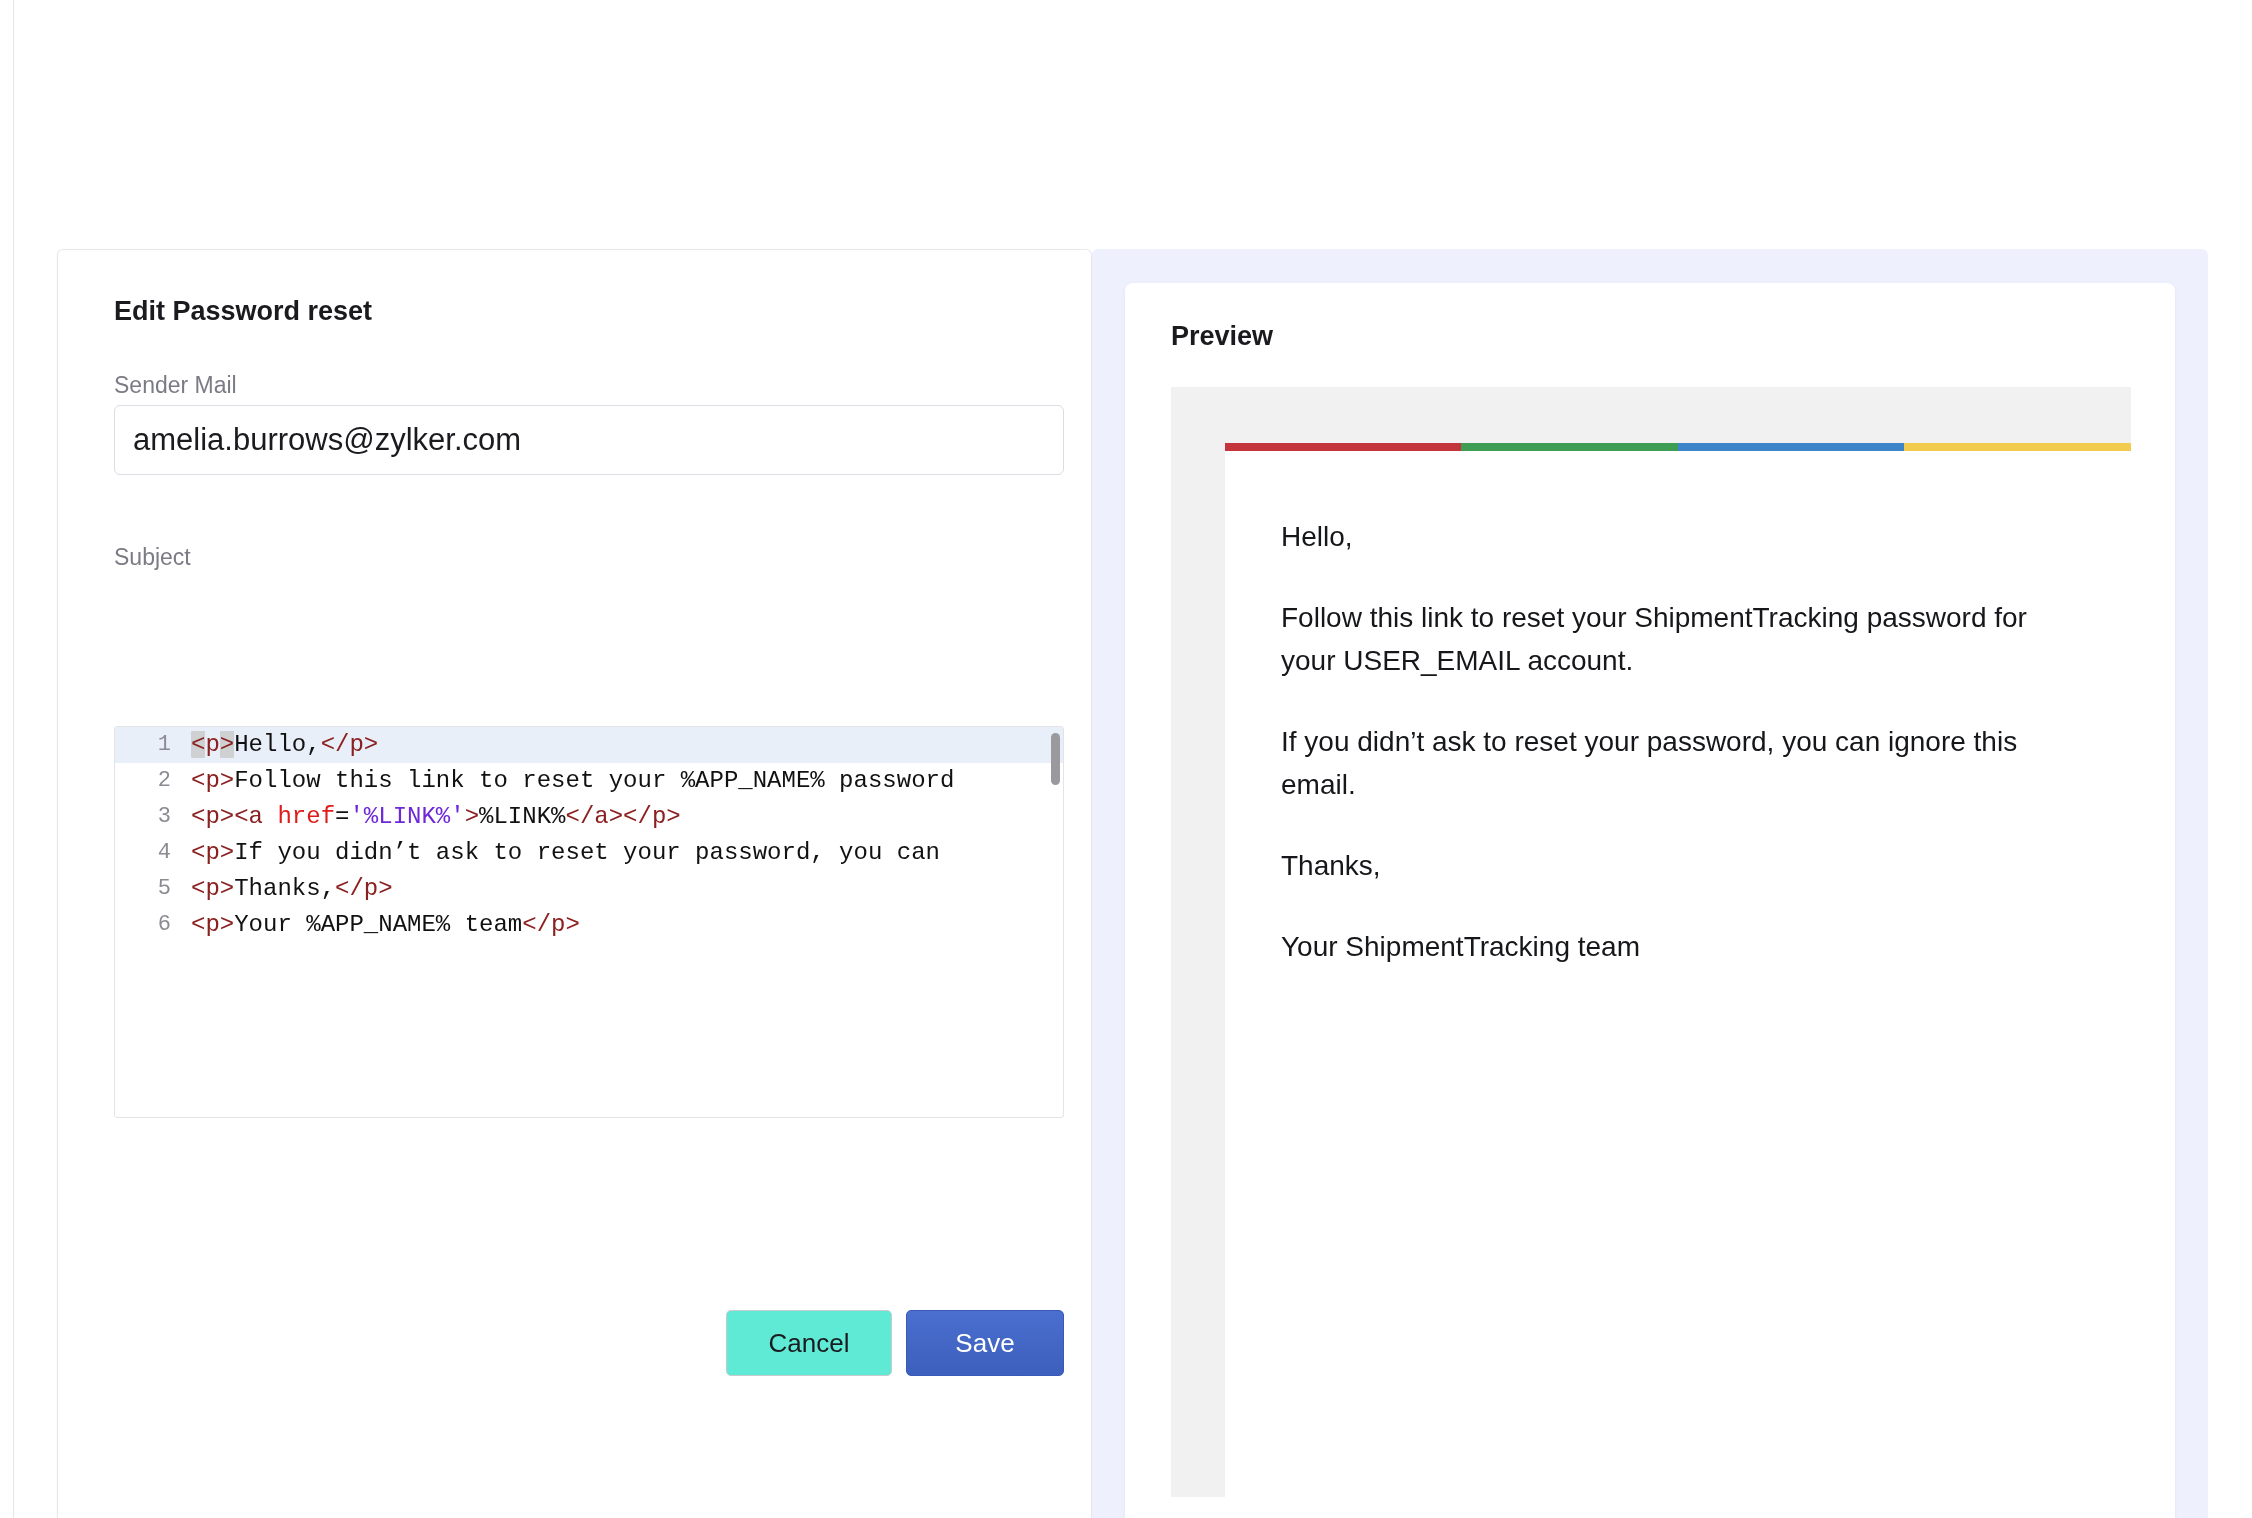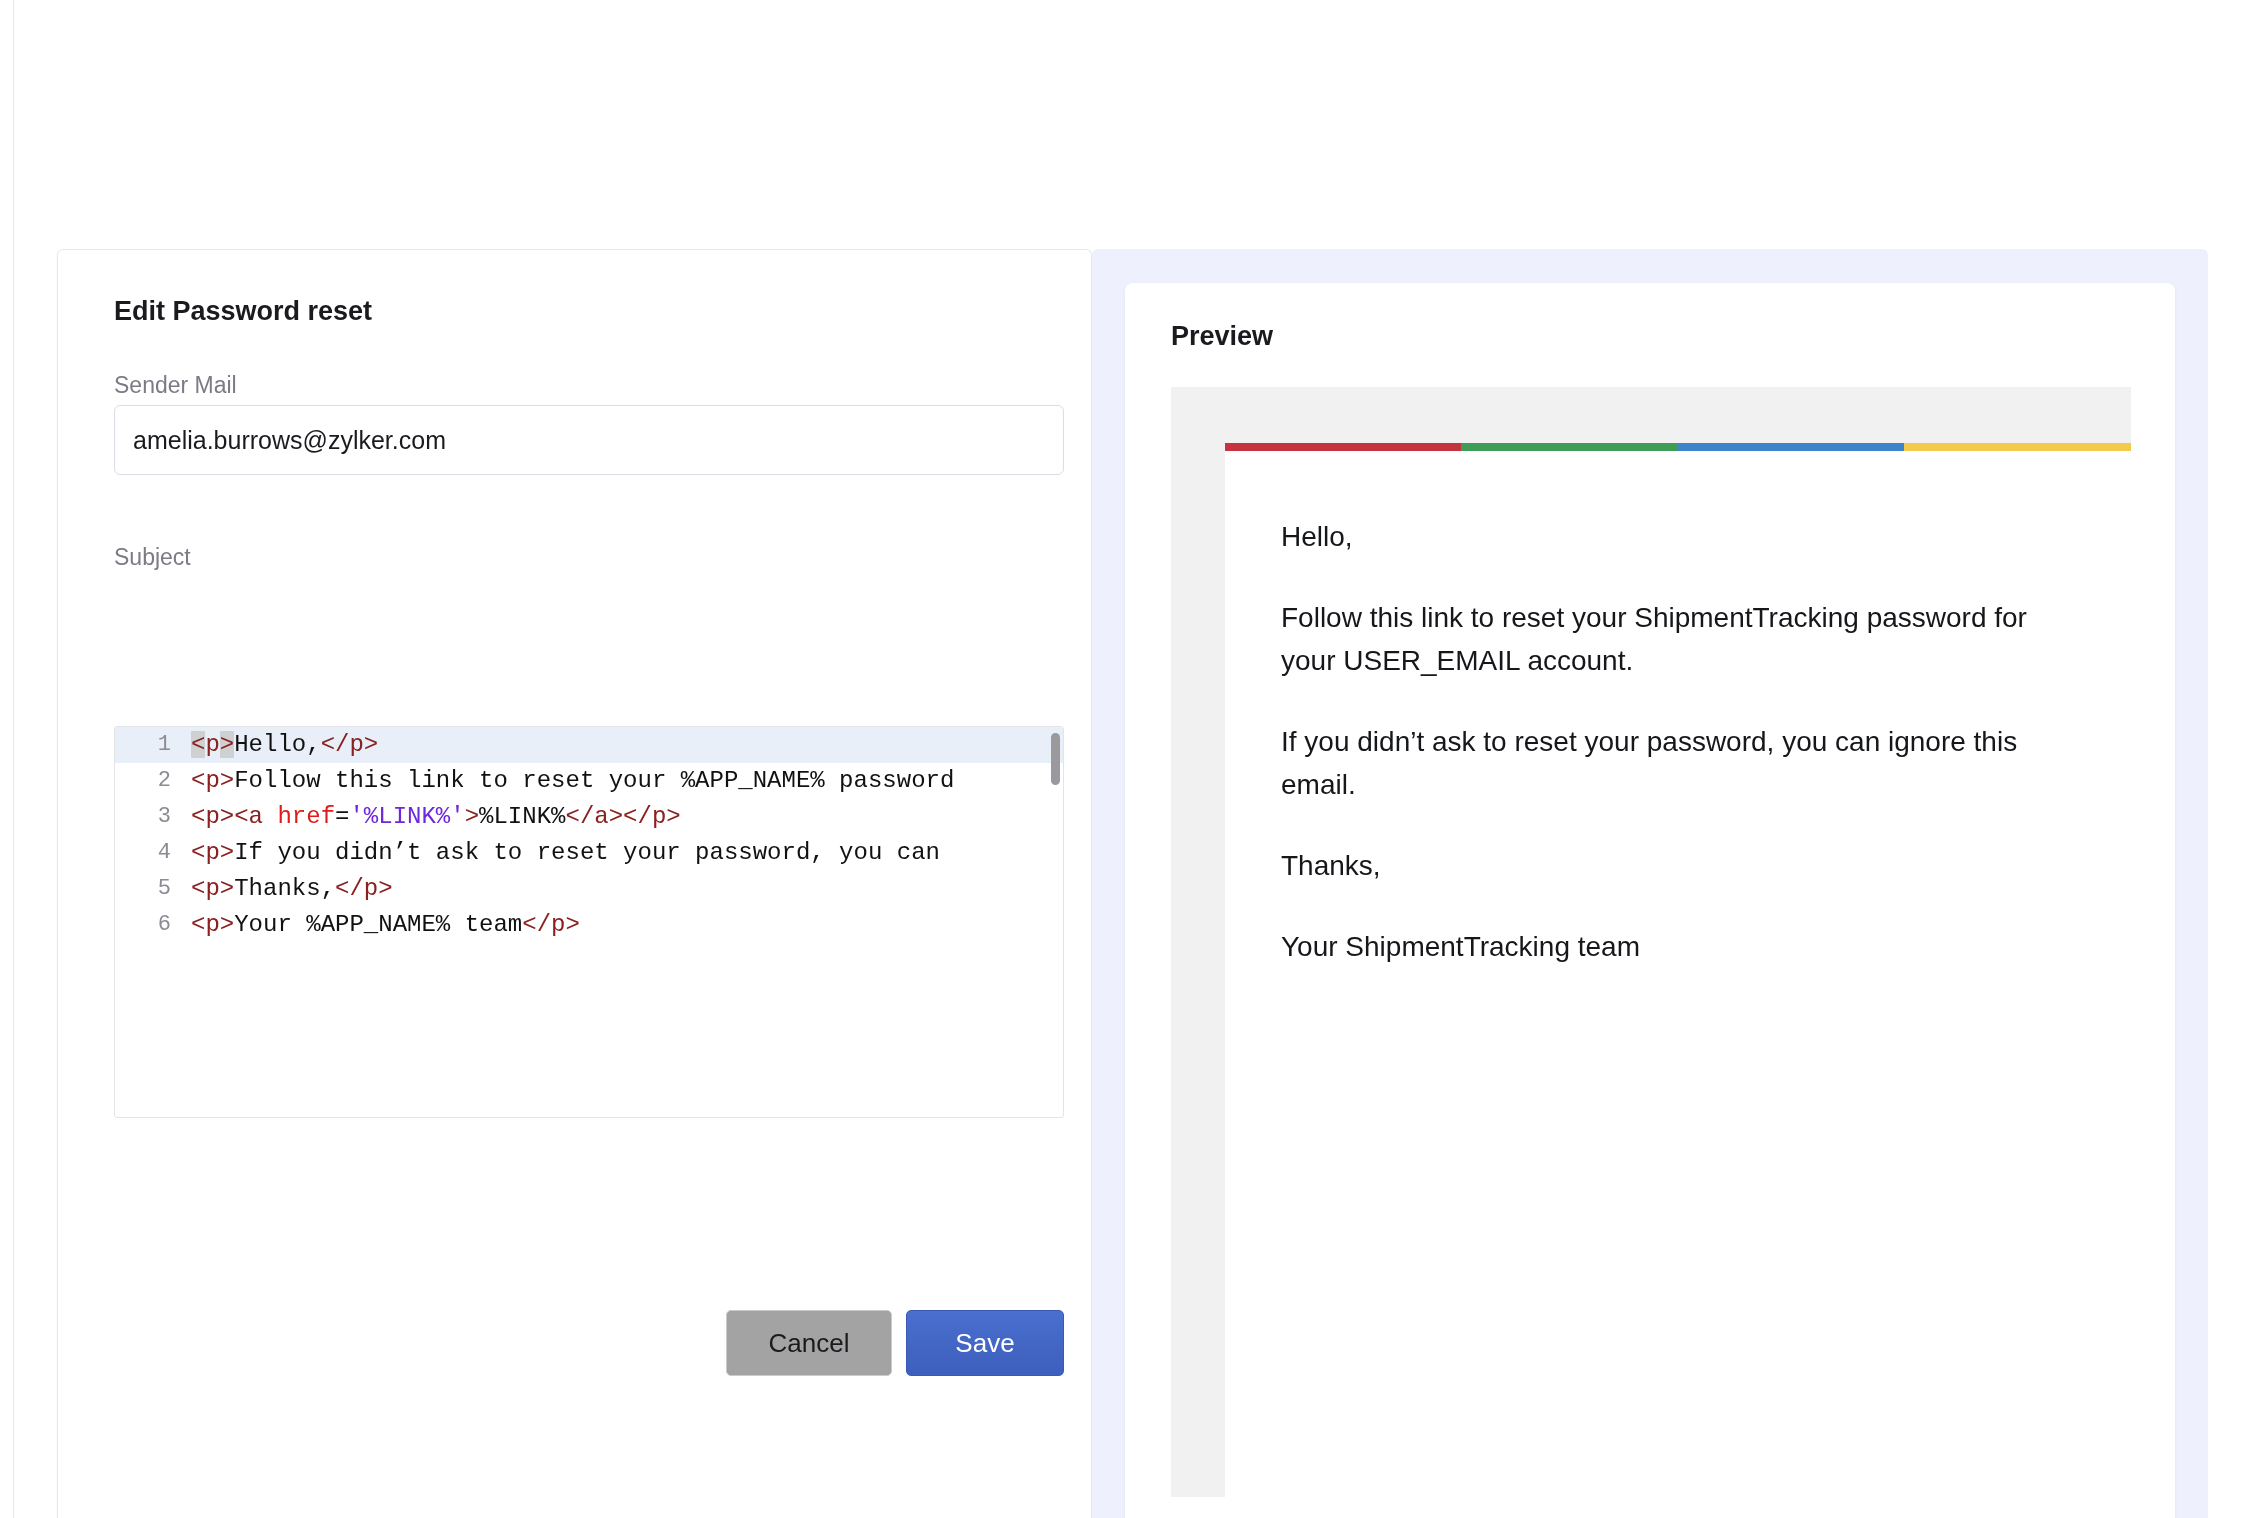--- a/index.html
+++ b/index.html
@@ -128,21 +128,21 @@
     color: #7b7b85;
   }
   .field-input {
     position: absolute;
     left: 56px;
     width: 950px; height: 70px;
     border: 1px solid #dcdde4;
     border-radius: 6px;
     background: #ffffff;
     font-family: "Liberation Sans", sans-serif;
-    font-size: 25px;
+    font-size: 31px;
     color: #1b1b1f;
     padding: 0 18px;
     outline: none;
   }
   #lbl-sender { left: 56px; top: 122px; }
   #inp-sender { top: 155px; }
   #lbl-subject { left: 56px; top: 294px; }
   #inp-subject { top: 327px; }
   #lbl-action { left: 56px; top: 455px; margin-top: 24px; }
 
@@ -221,21 +221,21 @@
     font-size: 26px;
     border-radius: 5px;
     cursor: pointer;
     height: 66px;
     display: inline-flex;
     align-items: center;
     justify-content: center;
   }
   .btn-cancel {
     width: 166px;
-    background: #a3a3a3;
+    background: #5eead4;
     border: 1px solid #c9cace;
     color: #1b1b1f;
   }
   .btn-save {
     width: 158px;
     background: linear-gradient(180deg,#4a6fce 0%,#3d5fbd 100%);
     border: 1px solid #3a59b4;
     color: #ffffff;
   }
 

